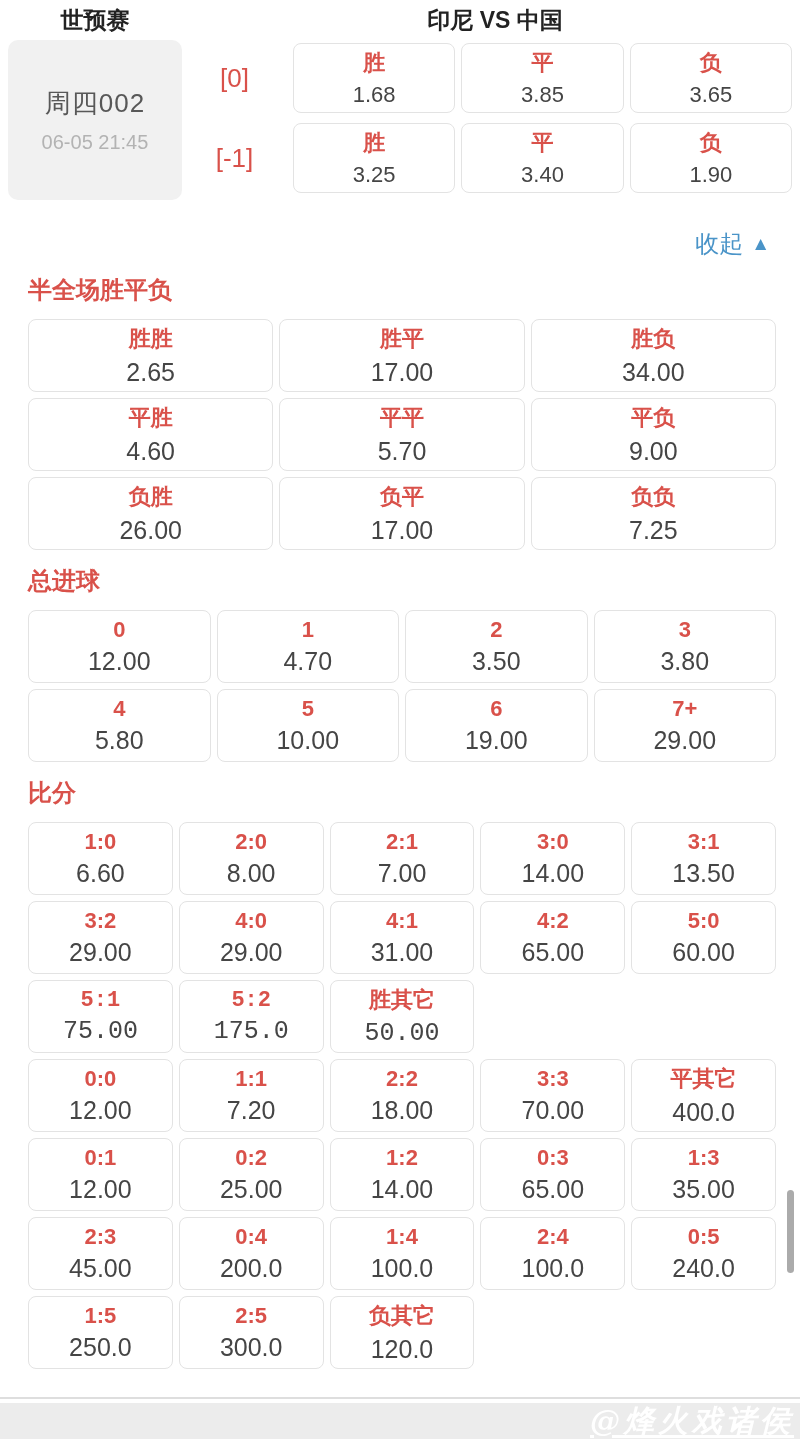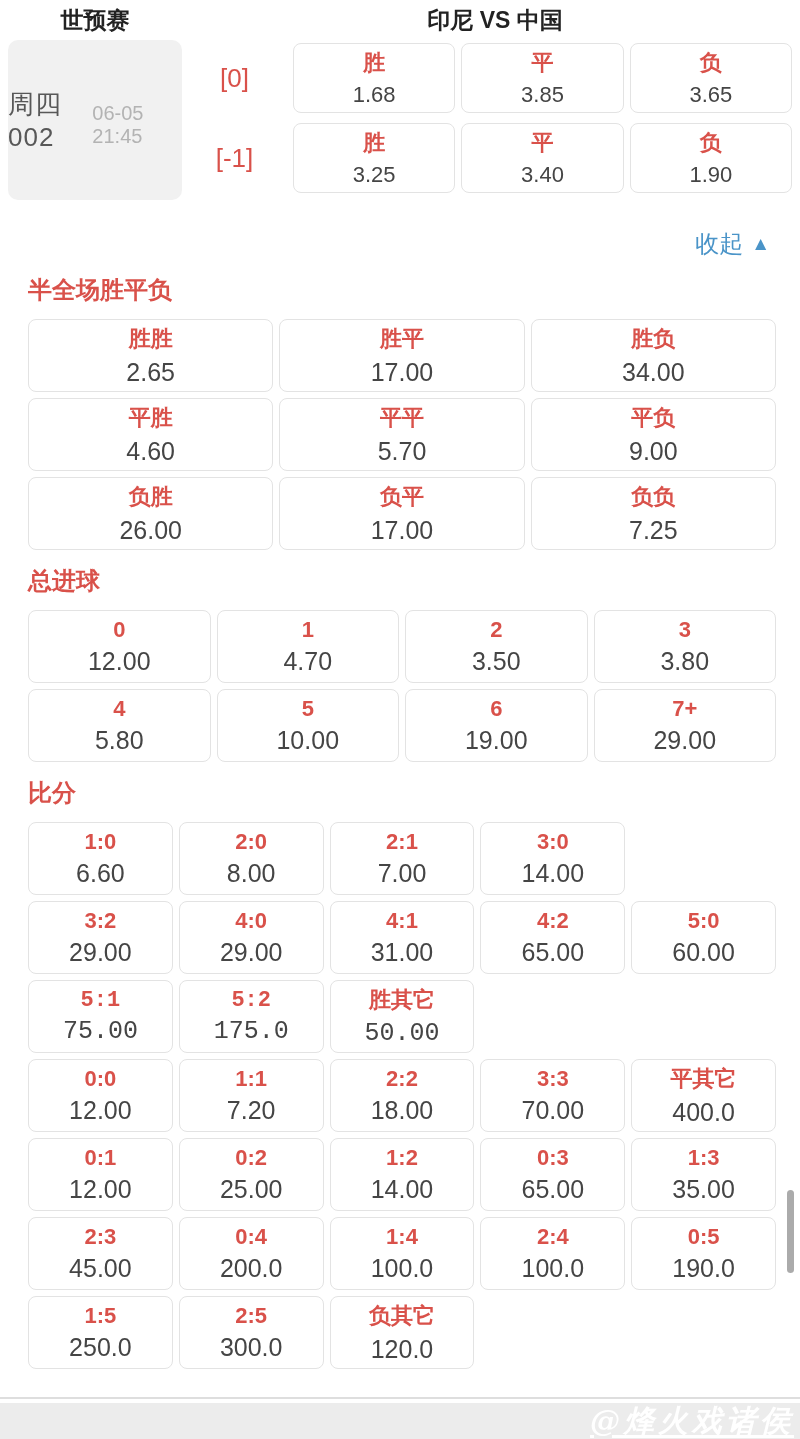--- a/index.html
+++ b/index.html
@@ -44,20 +44,21 @@
     display:flex;
     padding:0 8px;
   }
   .match-box{
     width:174px;
     height:160px;
     margin-top:4px;
     background:var(--graybox);
     border-radius:10px;
     display:flex;
+    flex-direction:column;
     align-items:center;
     justify-content:center;
   }
   .match-no{font-size:26px;color:#585858;letter-spacing:1px;}
   .match-time{font-size:20px;color:#b3b3b3;margin-top:10px;}
   .handicap-grid{
     flex:1;
     margin-left:0;
     margin-top:7px;
     display:grid;
@@ -340,20 +341,24 @@
   <div class="cell">
     <div class="cell-label">2:1</div>
     <div class="cell-value">7.00</div>
   </div>
 
   <div class="cell">
     <div class="cell-label">3:0</div>
     <div class="cell-value">14.00</div>
   </div>
 
+  <div class="cell">
+    <div class="cell-label">3:1</div>
+    <div class="cell-value">13.50</div>
+  </div>
 </div>
         <div class="cells-row" style="grid-template-columns: repeat(5, 1fr);">
   <div class="cell">
     <div class="cell-label">3:2</div>
     <div class="cell-value">29.00</div>
   </div>
 
   <div class="cell">
     <div class="cell-label">4:0</div>
     <div class="cell-value">29.00</div>
@@ -458,21 +463,21 @@
     <div class="cell-value">100.0</div>
   </div>
 
   <div class="cell">
     <div class="cell-label">2:4</div>
     <div class="cell-value">100.0</div>
   </div>
 
   <div class="cell">
     <div class="cell-label">0:5</div>
-    <div class="cell-value">190.0</div>
+    <div class="cell-value">240.0</div>
   </div>
 </div>
         <div class="cells-row" style="grid-template-columns: repeat(5, 1fr);">
   <div class="cell">
     <div class="cell-label">1:5</div>
     <div class="cell-value">250.0</div>
   </div>
 
   <div class="cell">
     <div class="cell-label">2:5</div>

